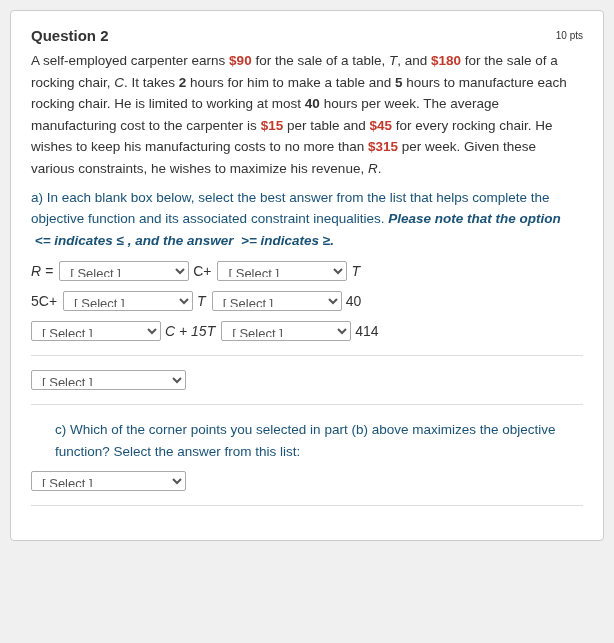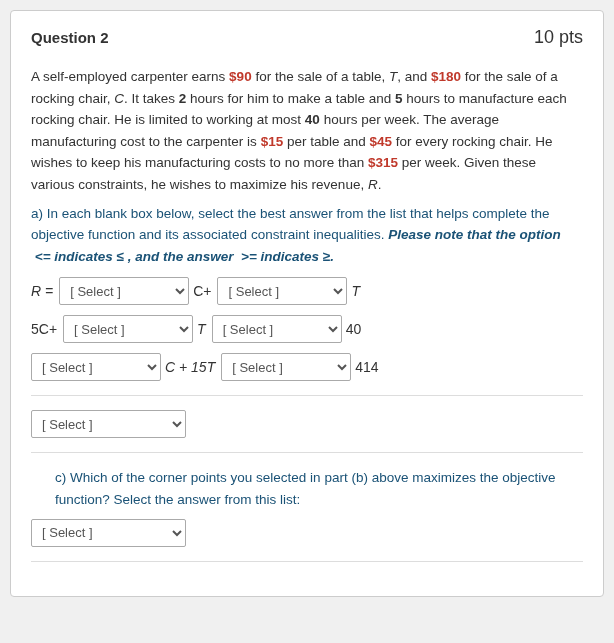--- a/index.html
+++ b/index.html
@@ -16,29 +16,29 @@
       background: #fff;
       border: 1px solid #ccc;
       border-radius: 4px;
       width: 594px;
       padding: 16px 20px 20px 20px;
     }
     .card-header {
       display: flex;
       justify-content: space-between;
       align-items: center;
-      margin-bottom: 18px;
+      margin-bottom: 6px;
     }
     .question-title {
       font-size: 15px;
       font-weight: bold;
       color: #333;
     }
     .pts {
-      font-size: 18px;
+      font-size: 10px;
       color: #333;
     }
     .problem-text {
       font-size: 13.5px;
       color: #333;
       line-height: 1.6;
       margin-bottom: 7px;
     }
     .problem-text .dollar {
       color: #c0392b;
@@ -79,21 +79,21 @@
       font-style: italic;
     }
     select {
       border: 1px solid #aaa;
       background: #fff;
       font-size: 13px;
       color: #555;
       padding: 3px 6px;
       border-radius: 2px;
       cursor: pointer;
-      height: 28px;
+      height: 20px;
     }
     .select-sm { width: 130px; }
     .select-md { width: 155px; }
     .divider {
       border: none;
       border-top: 1px solid #ddd;
       margin: 14px 0;
     }
     .part-b-label {
       font-size: 13.5px;

